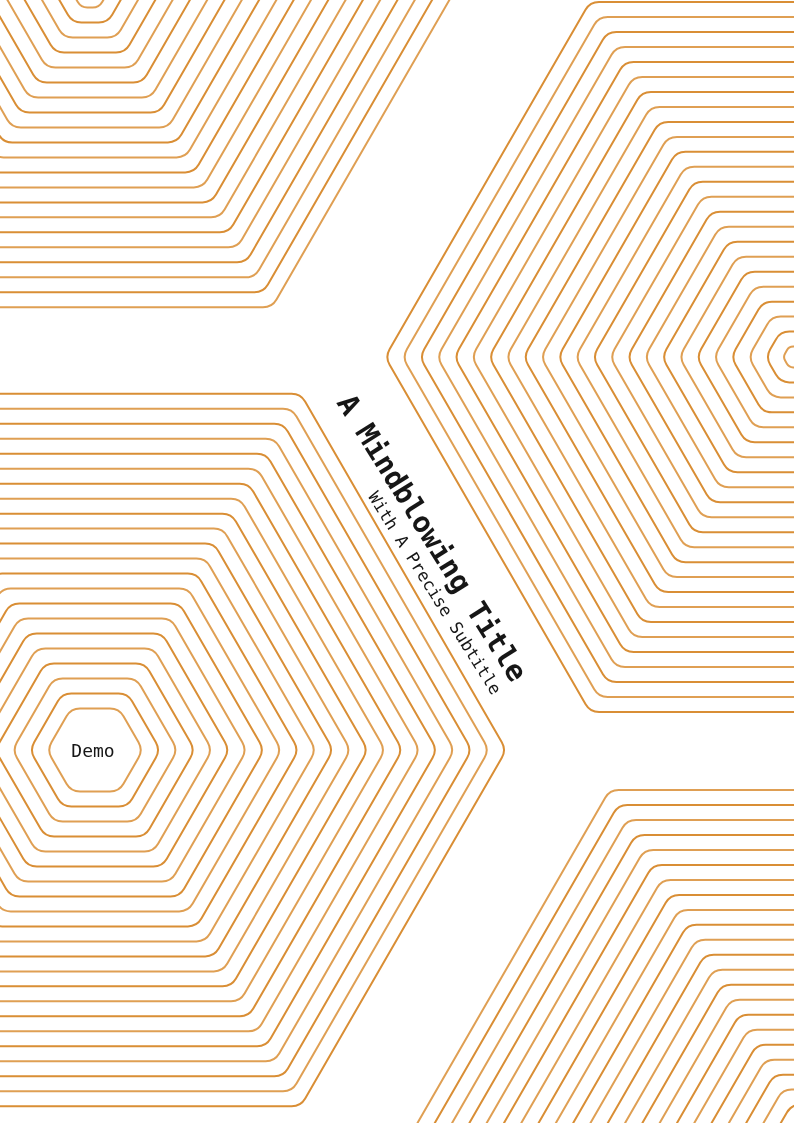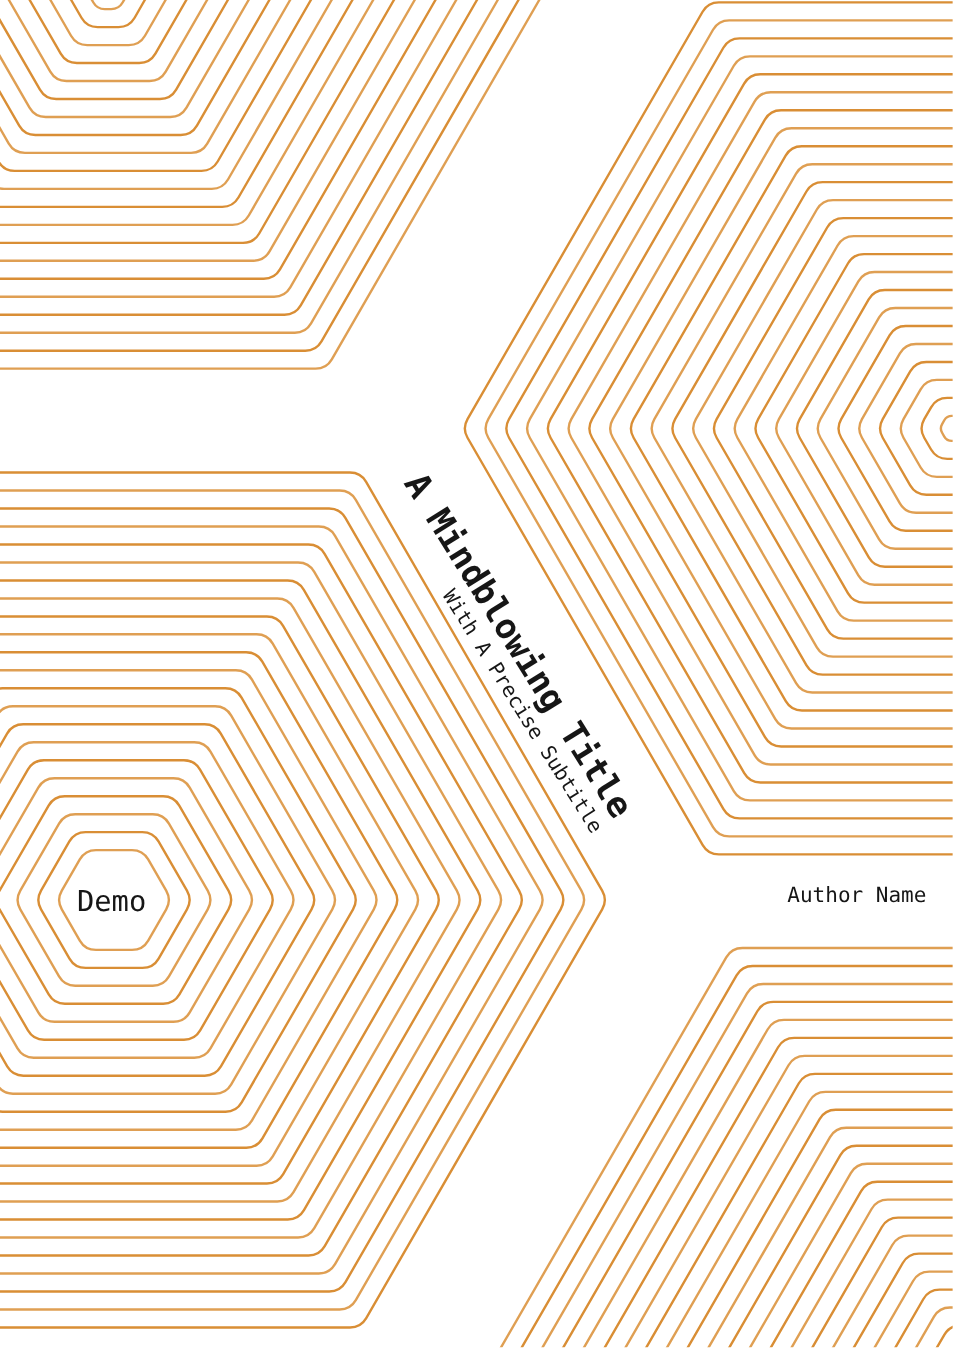--- a/index.html
+++ b/index.html
@@ -42,21 +42,21 @@
     font-size: 17px;
     line-height: 25px;
     white-space: nowrap;
   }
   .center-label {
     position: absolute;
     left: 43px;
     top: 741px;
     width: 100px;
     text-align: center;
-    font-size: 24px;
+    font-size: 18px;
     line-height: 20px;
   }
   .author-block {
     position: absolute;
     left: 520px;
     top: 738px;
     width: 252px;
     text-align: right;
     font-size: 17.5px;
     line-height: 19.5px;
@@ -169,16 +169,15 @@
     </svg>
 
   <div class="title-block">
     <div class="doc-title">A Mindblowing Title</div>
     <div class="doc-subtitle">With A Precise Subtitle</div>
   </div>
 
   <div class="center-label">Demo</div>
 
   <div class="author-block">
-    <div>Author Name</div>
   </div>
 
 </div>
 
 </body></html>

